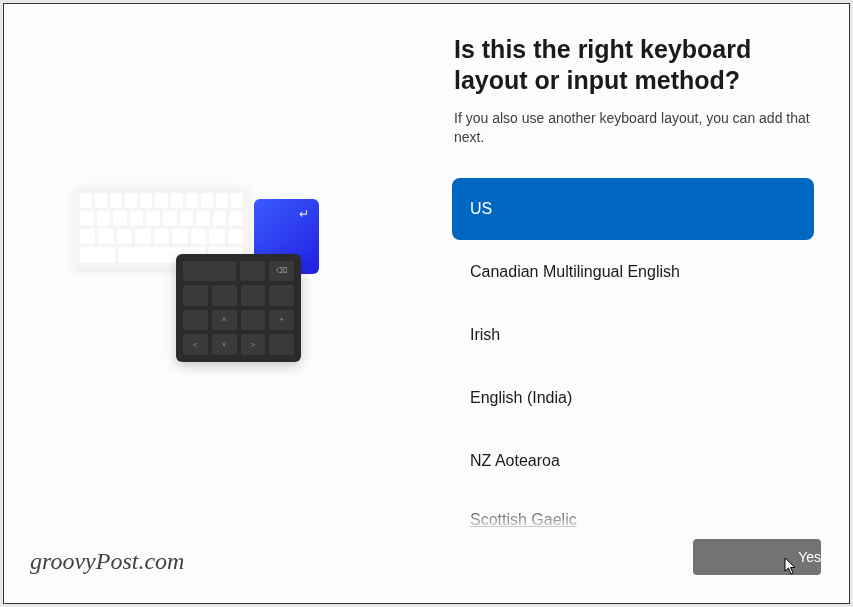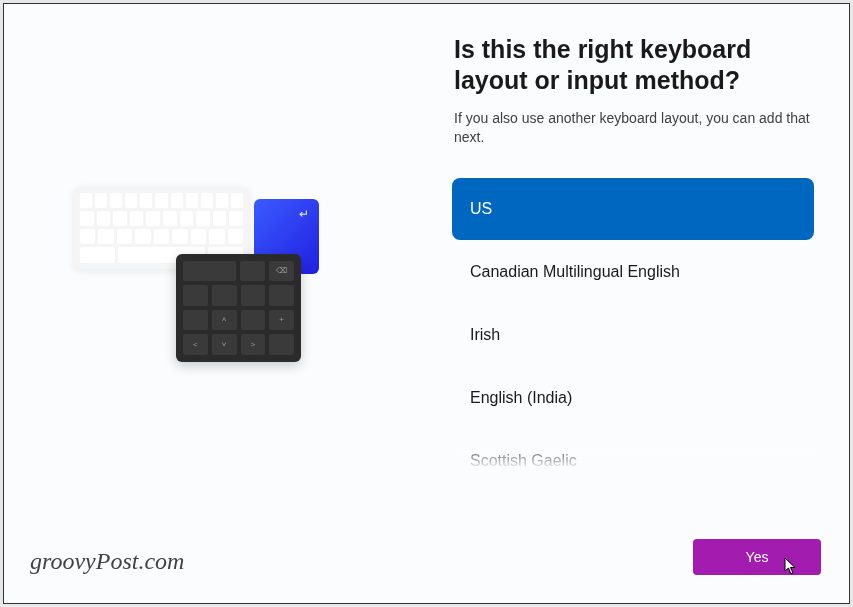--- a/index.html
+++ b/index.html
@@ -149,47 +149,49 @@
       border-radius: 8px;
       cursor: pointer;
       margin-bottom: 1px;
     }
     .layout-item.selected {
       background: #0067c0;
       color: #fff;
     }
     .layout-item.cutoff {
       height: 40px;
-      align-items: flex-end;
+      align-items: flex-start;
       padding-top: 18px;
       overflow: hidden;
       opacity: 0.85;
       position: relative;
+      text-decoration: underline;
     }
     .layout-item.cutoff::after {
       content: "";
       position: absolute;
       left: 0; right: 0; bottom: 0;
       height: 25px;
       background: linear-gradient(to bottom, rgba(251,252,253,0), rgba(251,252,253,1));
     }
 
     .yes-button {
       position: absolute;
       right: 28px;
       bottom: 28px;
       width: 128px;
       height: 36px;
-      background: #a21caf;
+      background: #737373;
       color: #fff;
       border: none;
       border-radius: 4px;
       font-size: 14px;
       font-family: inherit;
       cursor: pointer;
+      text-align: right;
     }
     .cursor {
       position: absolute;
       right: 51px;
       bottom: 28px;
       pointer-events: none;
     }
     .watermark {
       position: absolute;
       left: 26px;
@@ -290,20 +292,23 @@
       </div>
       <div class="layout-item">
         <span>Canadian Multilingual English</span>
       </div>
       <div class="layout-item">
         <span>Irish</span>
       </div>
       <div class="layout-item">
         <span>English (India)</span>
       </div>
+      <div class="layout-item">
+        <span>NZ Aotearoa</span>
+      </div>
       <div class="layout-item cutoff">
         <span>Scottish Gaelic</span>
       </div>
     </div>
   </div>
 
   <button class="yes-button">Yes</button>
 
   <svg class="cursor" width="14" height="18" viewBox="0 0 14 18">
     <path d="M1 1 L1 14 L4.5 11 L7 17 L9 16 L6.5 10.5 L11 10.5 Z" fill="#fff" stroke="#000" stroke-width="1"></path>

